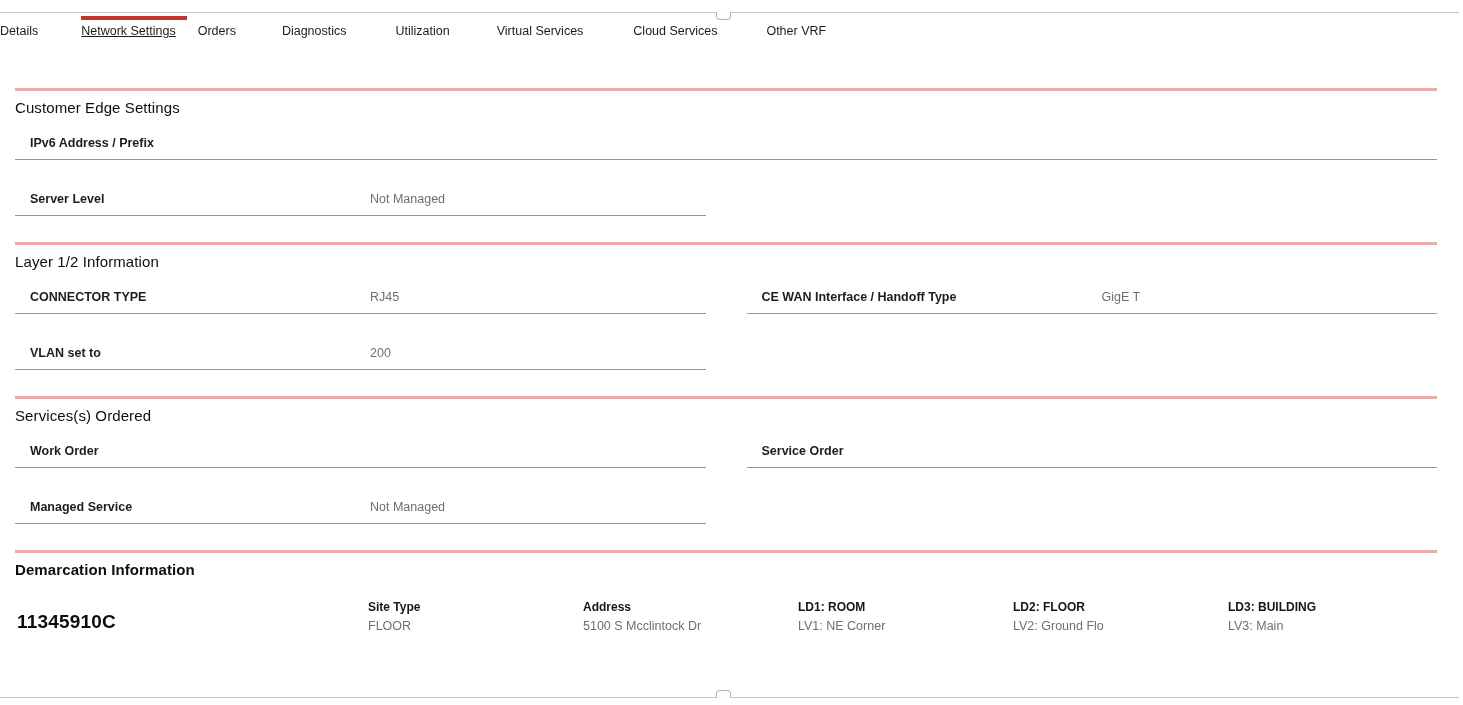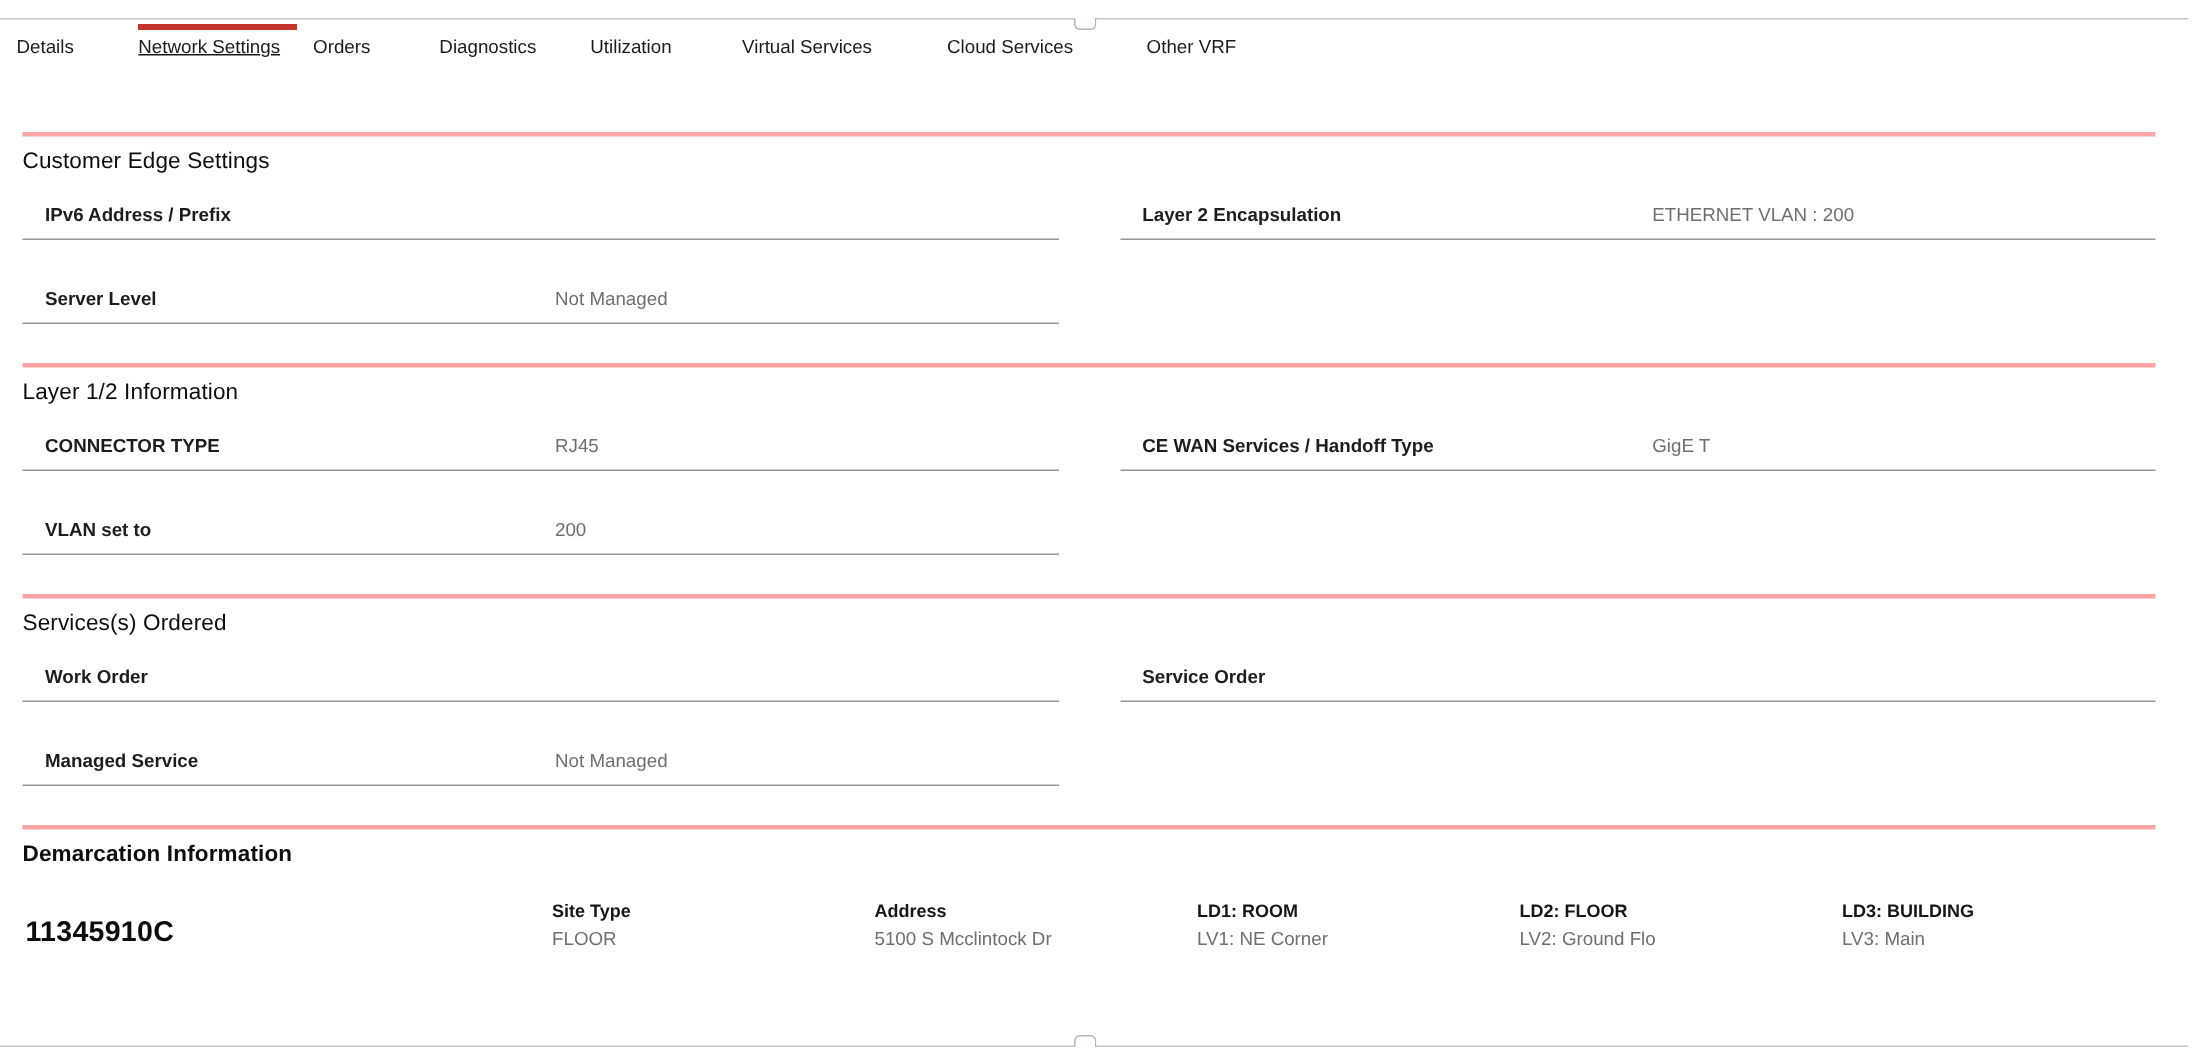--- a/index.html
+++ b/index.html
@@ -21,32 +21,32 @@
   .pane-divider.bottom { top: 697px; }
   .drag-handle {
     position: absolute; left: 716px; width: 15px; height: 8px;
     background: #fdfdfd; border: 1px solid #b5b5b5;
   }
   .drag-handle.top { top: 12px; border-top: none; border-radius: 0 0 4px 4px; }
   .drag-handle.bottom { top: 690px; border-bottom: none; border-radius: 4px 4px 0 0; }
 
   
   .tabbar {
-    position: absolute; top: 24px; left: 11px;
+    position: absolute; top: 24px; left: 0;
     display: flex; align-items: flex-start;
   }
   .tab {
     position: relative;
     font-size: 12.5px; font-weight: 500; color: #1c1c1c;
     line-height: 14px; white-space: nowrap; cursor: pointer;
   }
   .tab:nth-child(2) { margin-left: 43px; text-decoration: underline; }
   .tab:nth-child(3) { margin-left: 22px; }
   .tab:nth-child(4) { margin-left: 46px; }
-  .tab:nth-child(5) { margin-left: 36px; }
+  .tab:nth-child(5) { margin-left: 49px; }
   .tab:nth-child(6) { margin-left: 47px; }
   .tab:nth-child(7) { margin-left: 50px; }
   .tab:nth-child(8) { margin-left: 49px; }
   .tab.active::before {
     content: ""; position: absolute; top: -8px; left: 0;
     width: calc(100% + 11px); height: 4px;
     background: var(--accent, #c5362a);
   }
 
   
@@ -105,45 +105,41 @@
 <main class="content">
 
   <section class="panel">
     <h2 class="panel-title">Customer Edge Settings</h2>
     <div class="rows">
       <div class="frow">
         <div class="field">
           <span class="flabel">IPv6 Address / Prefix</span>
           <span class="fvalue"></span>
         </div>
-        <div class="field">
-          <span class="flabel">Layer 2 Encapsulation</span>
-          <span class="fvalue">ETHERNET VLAN : 200</span>
-        </div>
       </div>
       <div class="frow">
         <div class="field">
           <span class="flabel">Server Level</span>
           <span class="fvalue">Not Managed</span>
         </div>
         <div class="field blank"></div>
       </div>
     </div>
   </section>
 
   <section class="panel">
     <h2 class="panel-title">Layer 1/2 Information</h2>
     <div class="rows">
       <div class="frow">
         <div class="field">
           <span class="flabel">CONNECTOR TYPE</span>
           <span class="fvalue">RJ45</span>
         </div>
         <div class="field">
-          <span class="flabel">CE WAN Services / Handoff Type</span>
+          <span class="flabel">CE WAN Interface / Handoff Type</span>
           <span class="fvalue">GigE T</span>
         </div>
       </div>
       <div class="frow">
         <div class="field">
           <span class="flabel">VLAN set to</span>
           <span class="fvalue">200</span>
         </div>
         <div class="field blank"></div>
       </div>

